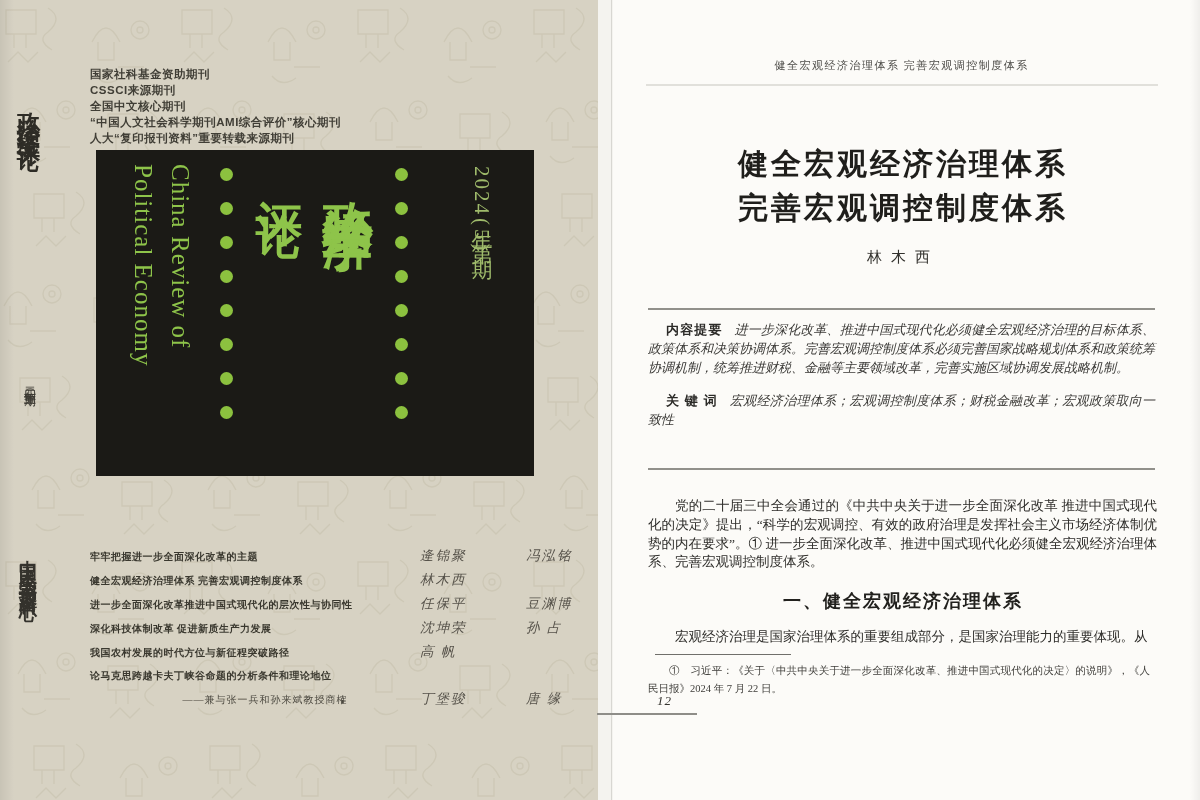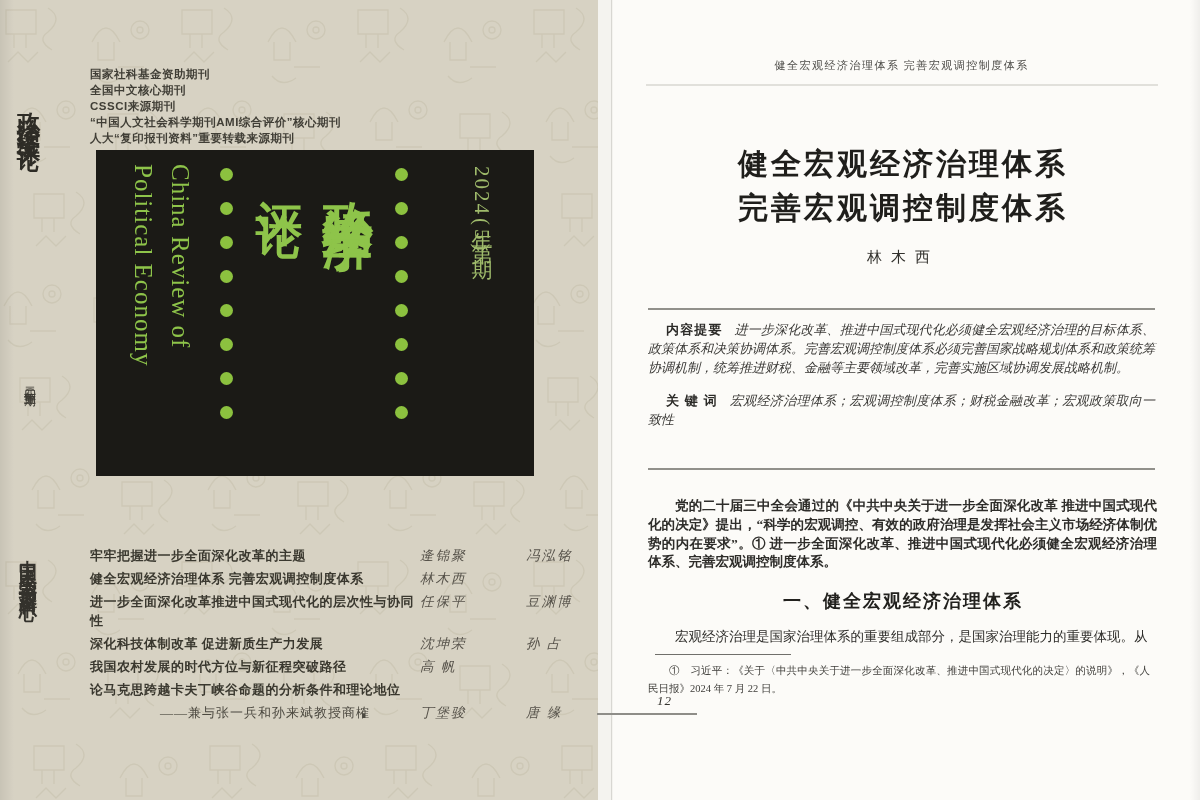--- a/index.html
+++ b/index.html
@@ -34,21 +34,21 @@
   .dots-b{left:299px;top:18px;}
   .cn-sub{position:absolute;left:152px;top:13px;font-size:46px;font-weight:700;
           letter-spacing:14px;color:#8ec44a;}
   .cn-main{position:absolute;left:219px;top:12px;font-size:50px;font-weight:700;
            letter-spacing:5px;color:#8ec44a;}
   .issue-label{position:absolute;left:372px;top:16px;writing-mode:vertical-rl;text-orientation:mixed;
                font-size:21px;letter-spacing:2px;color:#9fbb6b;}
 
   .toc{position:absolute;left:90px;top:546px;width:486px;}
   .toc-row{display:flex;align-items:baseline;line-height:19px;margin-bottom:4px;}
-  .toc-title{flex:0 0 330px;font-size:13px;font-weight:700;color:#3a382f;letter-spacing:.5px;}
+  .toc-title{flex:0 0 330px;font-size:10px;font-weight:700;color:#3a382f;letter-spacing:.5px;}
   .toc-title.sub{font-weight:400;color:#4c4940;padding-left:20px;
                  flex:0 0 310px;letter-spacing:1px;text-align:center;}
   .toc-a1{flex:0 0 58px;font-size:13.5px;font-style:italic;color:#56524a;letter-spacing:2px;}
   .toc-a2{font-size:13.5px;font-style:italic;color:#56524a;letter-spacing:2px;margin-left:48px;}
 
   
   .gap{position:absolute;left:598px;top:0;width:15px;height:800px;background:#f4f3ef;}
   .seam{position:absolute;left:611px;top:0;width:1px;height:800px;background:#d8d7d2;}
 
   
@@ -66,21 +66,21 @@
 
   .abstract{position:absolute;left:35px;top:308px;width:507px;height:148px;
             border-top:2px solid #91908b;border-bottom:2px solid #91908b;padding-top:10px;}
   .abstract p{margin:0;font-size:13px;line-height:19px;text-align:justify;
               font-style:italic;color:#3a3936;}
   .abs-label{font-style:normal;font-weight:700;color:#2c2b28;margin-right:12px;letter-spacing:1px;padding-left:18px;}
   .abstract .kw{margin-top:14px;}
 
   .body-p{position:absolute;left:35px;width:509px;margin:0;font-size:13.5px;line-height:18.8px;
           text-align:justify;text-indent:2em;color:#2e2d2a;}
-  .p1{top:497px;font-weight:bold;}
+  .p1{top:497px;}
   .section-heading{position:absolute;left:20px;top:589px;width:540px;text-align:center;
                    font-size:18px;font-weight:700;letter-spacing:2px;color:#22211e;}
   .p2{top:628px;height:20px;overflow:hidden;}
 
   .fn-rule{position:absolute;left:42px;top:654px;width:136px;border-top:1.5px solid #706f6b;}
   .footnote{position:absolute;left:35px;top:662px;width:502px;margin:0;font-size:10.5px;
             line-height:17.5px;text-align:justify;text-indent:2em;color:#3f3e3a;}
   .pageno{position:absolute;left:44px;top:693px;font-size:13px;font-style:italic;color:#35342f;
           letter-spacing:1px;}
   .pageno-rule{position:absolute;left:-16px;top:713px;width:100px;height:2px;background:#8e8d88;}
@@ -167,22 +167,22 @@
         <use href="#m2" x="556" y="736"></use>
       </svg>
     <div class="cover-shade"></div>
 
     <div class="spine-journal v-cjk">政治经济学评论</div>
     <div class="spine-issue v-cjk">二〇二四年第五期</div>
     <div class="spine-pub v-cjk">中国人民大学书报资料中心</div>
 
     <div class="honors">
       <div>国家社科基金资助期刊</div>
+      <div>CSSCI来源期刊</div>
       <div>全国中文核心期刊</div>
-      <div>CSSCI来源期刊</div>
       <div>“中国人文社会科学期刊AMI综合评价”核心期刊</div>
       <div>人大“复印报刊资料”重要转载来源期刊</div>
     </div>
 
     <div class="black-box">
       <div class="en-line en1">China Review of</div>
       <div class="en-line en2">Political Economy</div>
 
       <div class="dots dots-a">
         <span></span>

